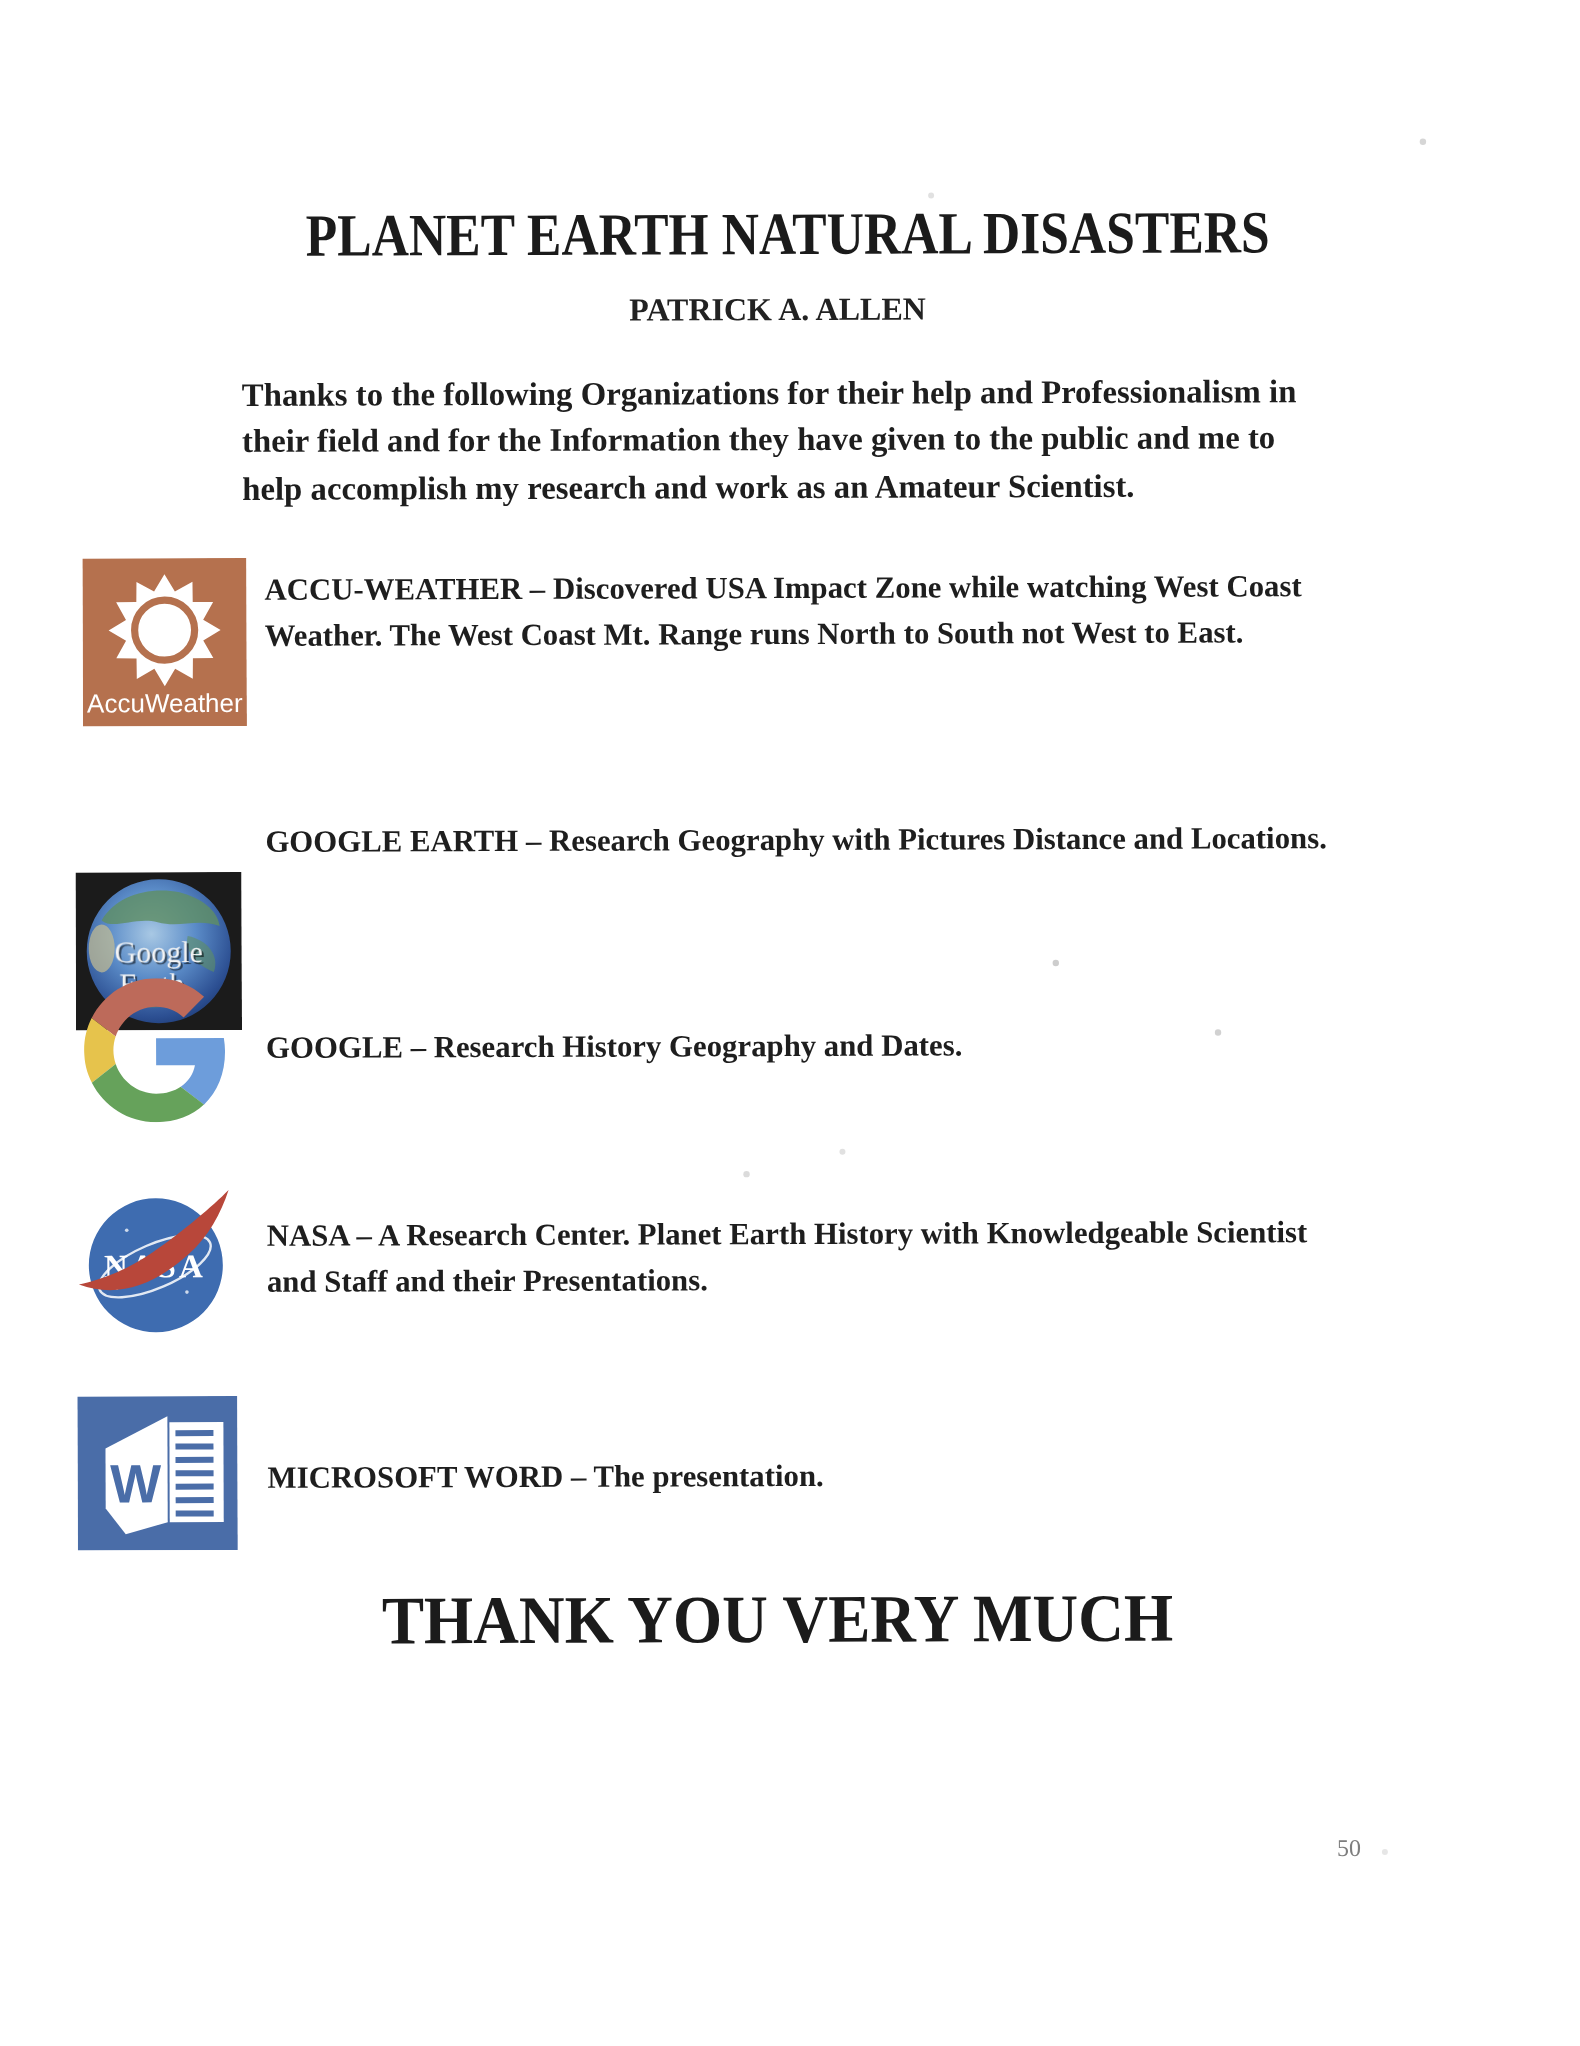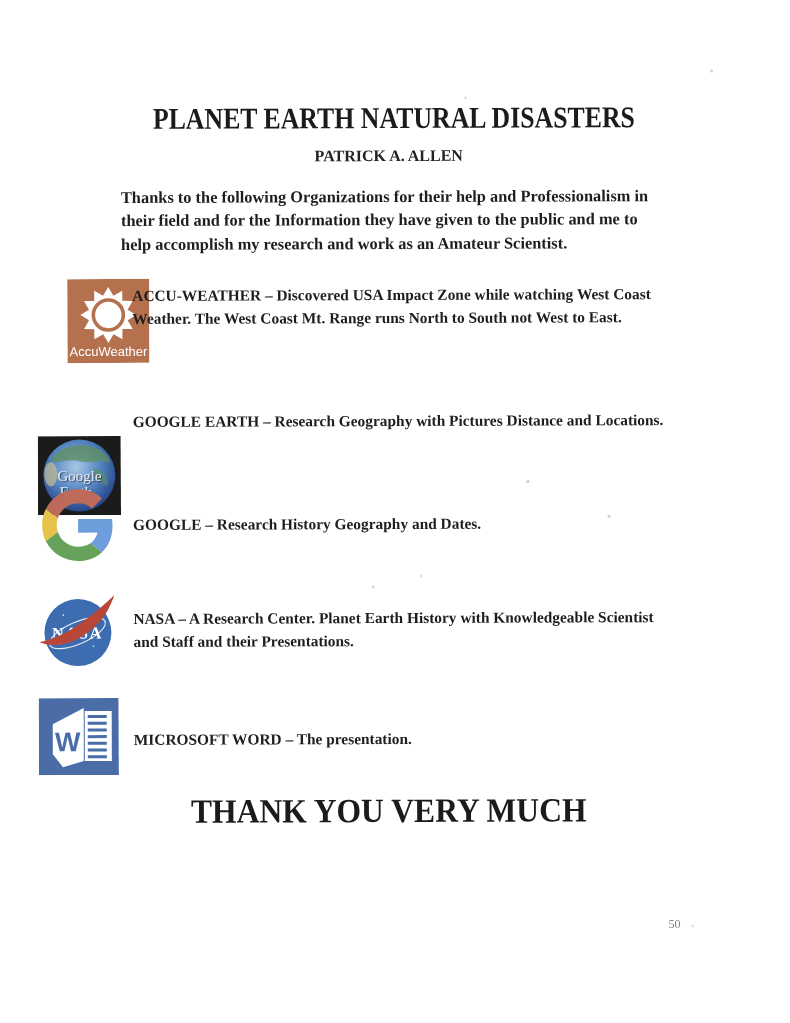--- a/index.html
+++ b/index.html
@@ -17,21 +17,21 @@
     position:absolute;top:147px;left:0;right:10px;text-align:center;
     font-size:16px;font-weight:bold;color:#222;
   }
   .intro{position:absolute;top:185px;left:122px;font-size:16.4px;font-weight:bold;line-height:23.3px;color:#1e1e1e;}
   .intro .iline{white-space:nowrap;}
   .entry-text{position:absolute;left:133px;font-size:15.4px;font-weight:bold;line-height:23.2px;color:#1e1e1e;}
   .entry-text .eline{white-space:nowrap;}
   .logo{position:absolute;}
   .logo svg{display:block;}
   .t1{top:283px;} .t2{top:409px;} .t3{top:512px;} .t4{top:606px;} .t5{top:727px;}
-  .l1{left:56px;top:278px;padding-left:12px;} .l2{left:38px;top:387px;margin-top:48px;} .l3{left:42px;top:488px;}
+  .l1{left:30px;top:278px;padding-left:12px;} .l2{left:38px;top:387px;margin-top:48px;} .l3{left:42px;top:488px;}
   .l4{left:36px;top:588px;} .l5{left:38px;top:697px;}
   .closing{
     position:absolute;top:791px;left:0;right:14px;text-align:center;
     font-size:34px;font-weight:bold;white-space:nowrap;color:#1b1b1b;line-height:40px;
   }
   .closing .squeeze{display:inline-block;transform:scaleX(0.93);transform-origin:center;}
   .page-number{position:absolute;left:667px;top:918px;font-size:12px;color:#7e7e7e;}
   .specks{
     position:absolute;left:0;top:0;width:2px;height:2px;border-radius:50%;
     background:transparent;

